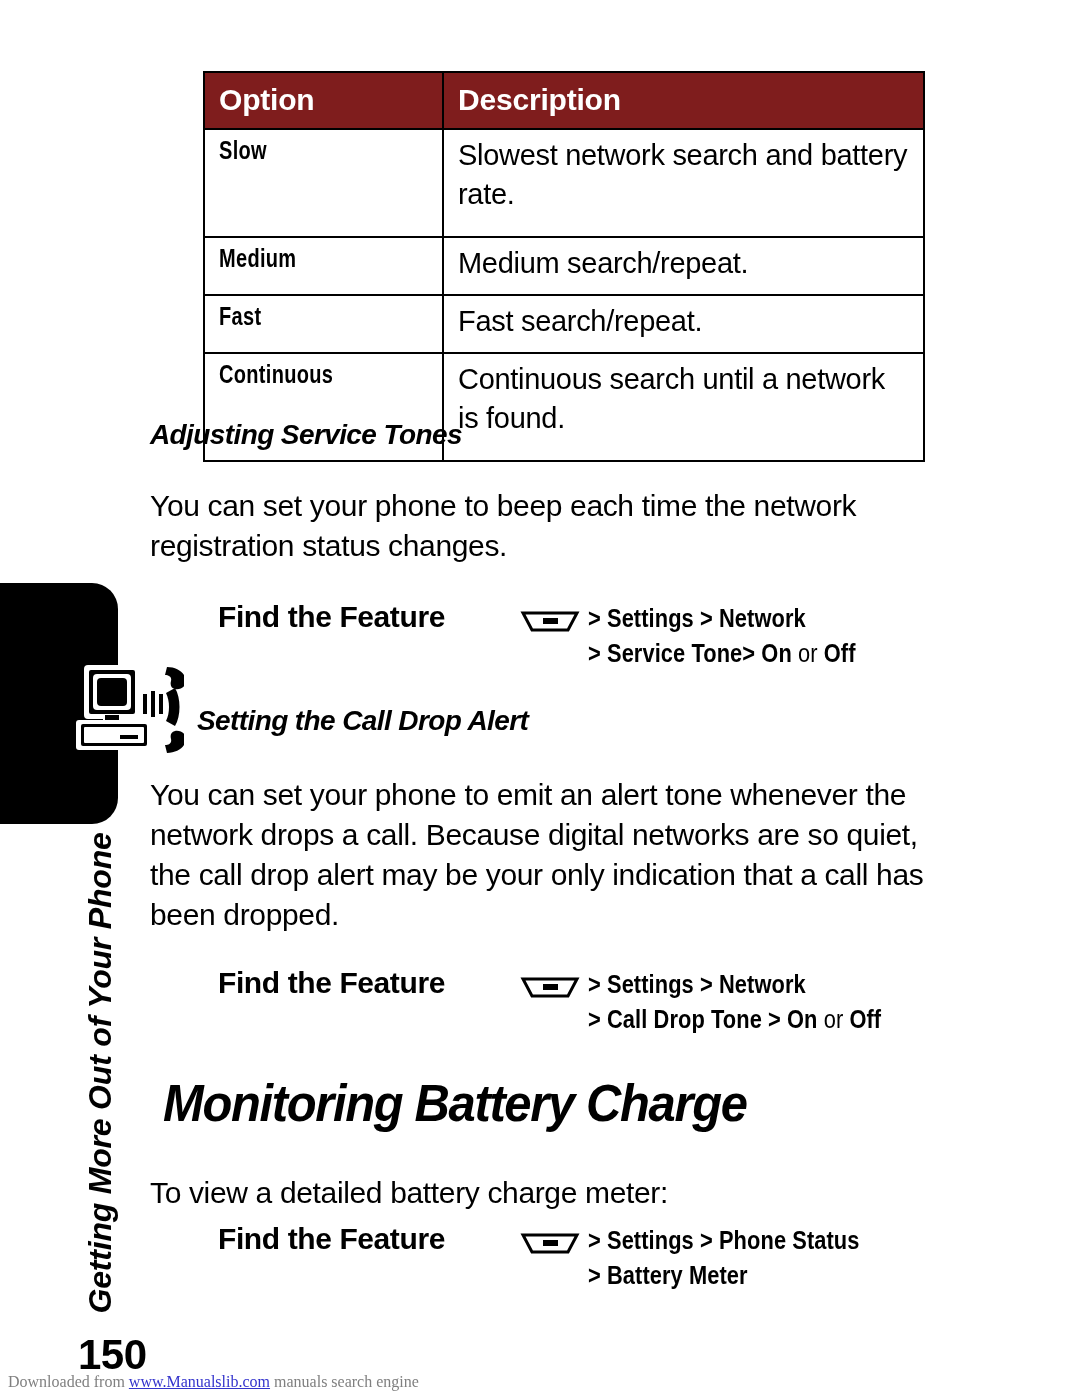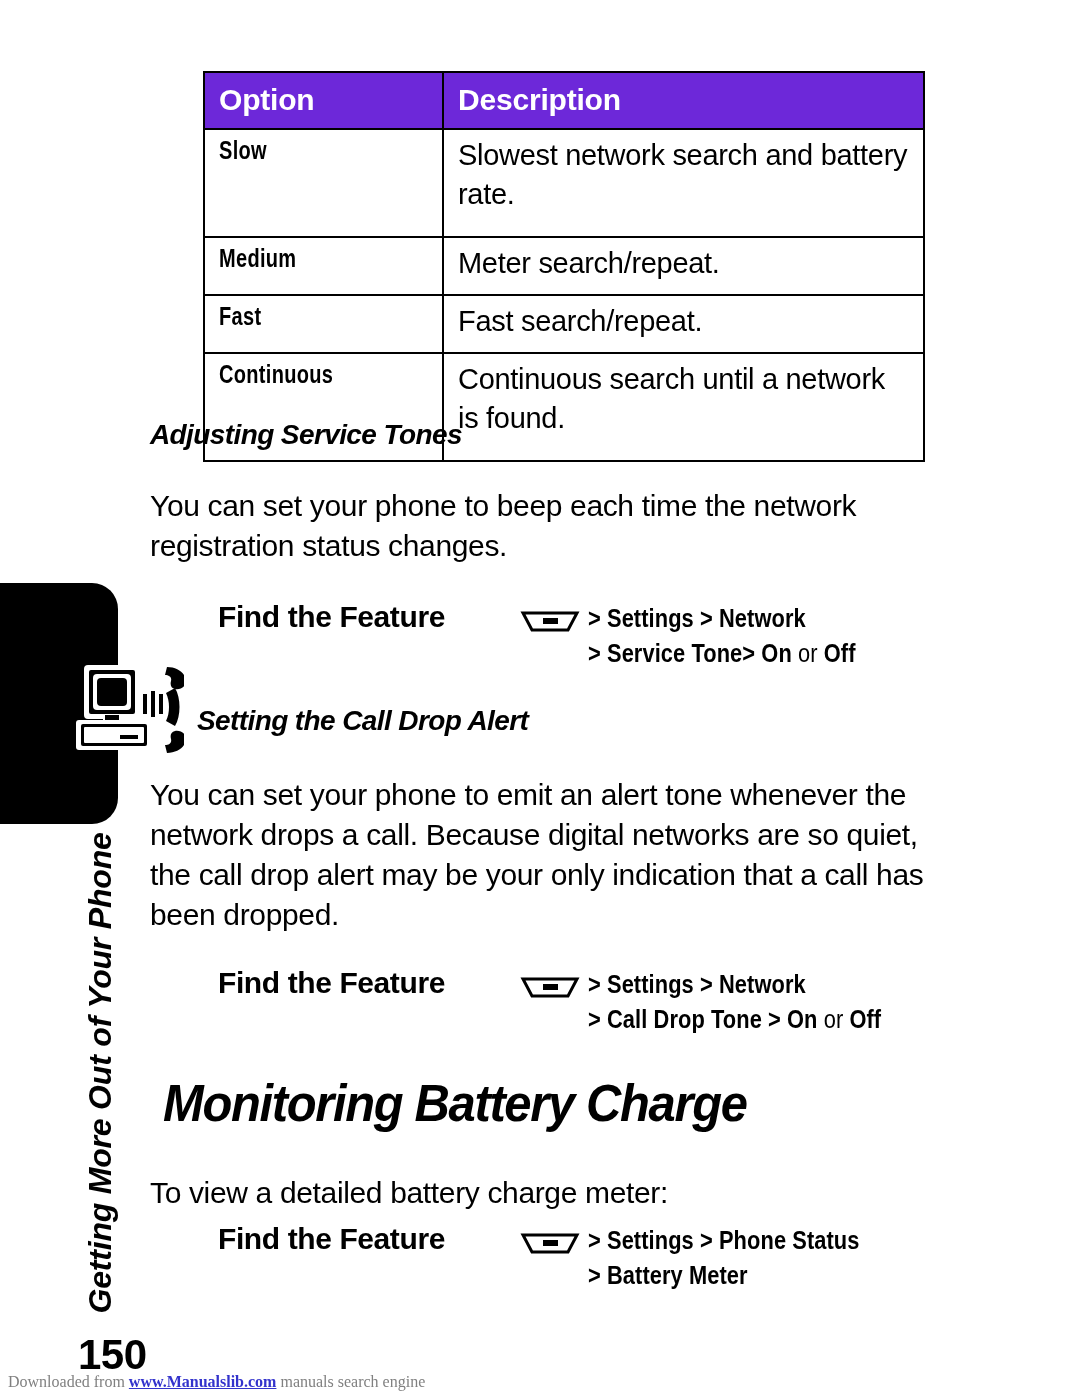--- a/index.html
+++ b/index.html
@@ -24,21 +24,21 @@
     width: 720px;
     border-collapse: collapse;
     table-layout: fixed;
   }
   #options-table td, #options-table th {
     border: 2px solid #000000;
     vertical-align: top;
     padding: 6px 12px 8px 14px;
   }
   #options-table thead th {
-    background: #6d28d9;
+    background: #7f1d1d;
     color: #ffffff;
     font-size: 30px;
     font-weight: bold;
     line-height: 1.22;
     padding-top: 9px;
     padding-bottom: 9px;
     text-align: left;
     letter-spacing: -0.2px;
   }
   #options-table col.c-option { width: 239px; }
@@ -185,21 +185,21 @@
     left: 8px;
     top: 1373px;
     font-family: "Liberation Serif", serif;
     font-size: 16px;
     color: #808080;
     white-space: nowrap;
   }
   #footer .link {
     color: #3333cc;
     text-decoration: underline;
-    font-weight: bold;
+    font-weight: normal;
   }
 </style>
 </head>
 <body>
 
 <table id="options-table">
   <colgroup>
       <col class="c-option">
       <col class="c-desc">
     </colgroup>
@@ -213,21 +213,21 @@
     <tr class="row-tall">
       <td>
           <span class="opt-cell">Slow</span>
         </td>
       <td class="desc-cell">Slowest network search and battery rate.</td>
     </tr>
     <tr class="row-short">
       <td>
           <span class="opt-cell">Medium</span>
         </td>
-      <td class="desc-cell">Meter search/repeat.</td>
+      <td class="desc-cell">Medium search/repeat.</td>
     </tr>
     <tr class="row-short">
       <td>
           <span class="opt-cell">Fast</span>
         </td>
       <td class="desc-cell">Fast search/repeat.</td>
     </tr>
     <tr class="row-tall">
       <td>
           <span class="opt-cell">Continuous</span>

